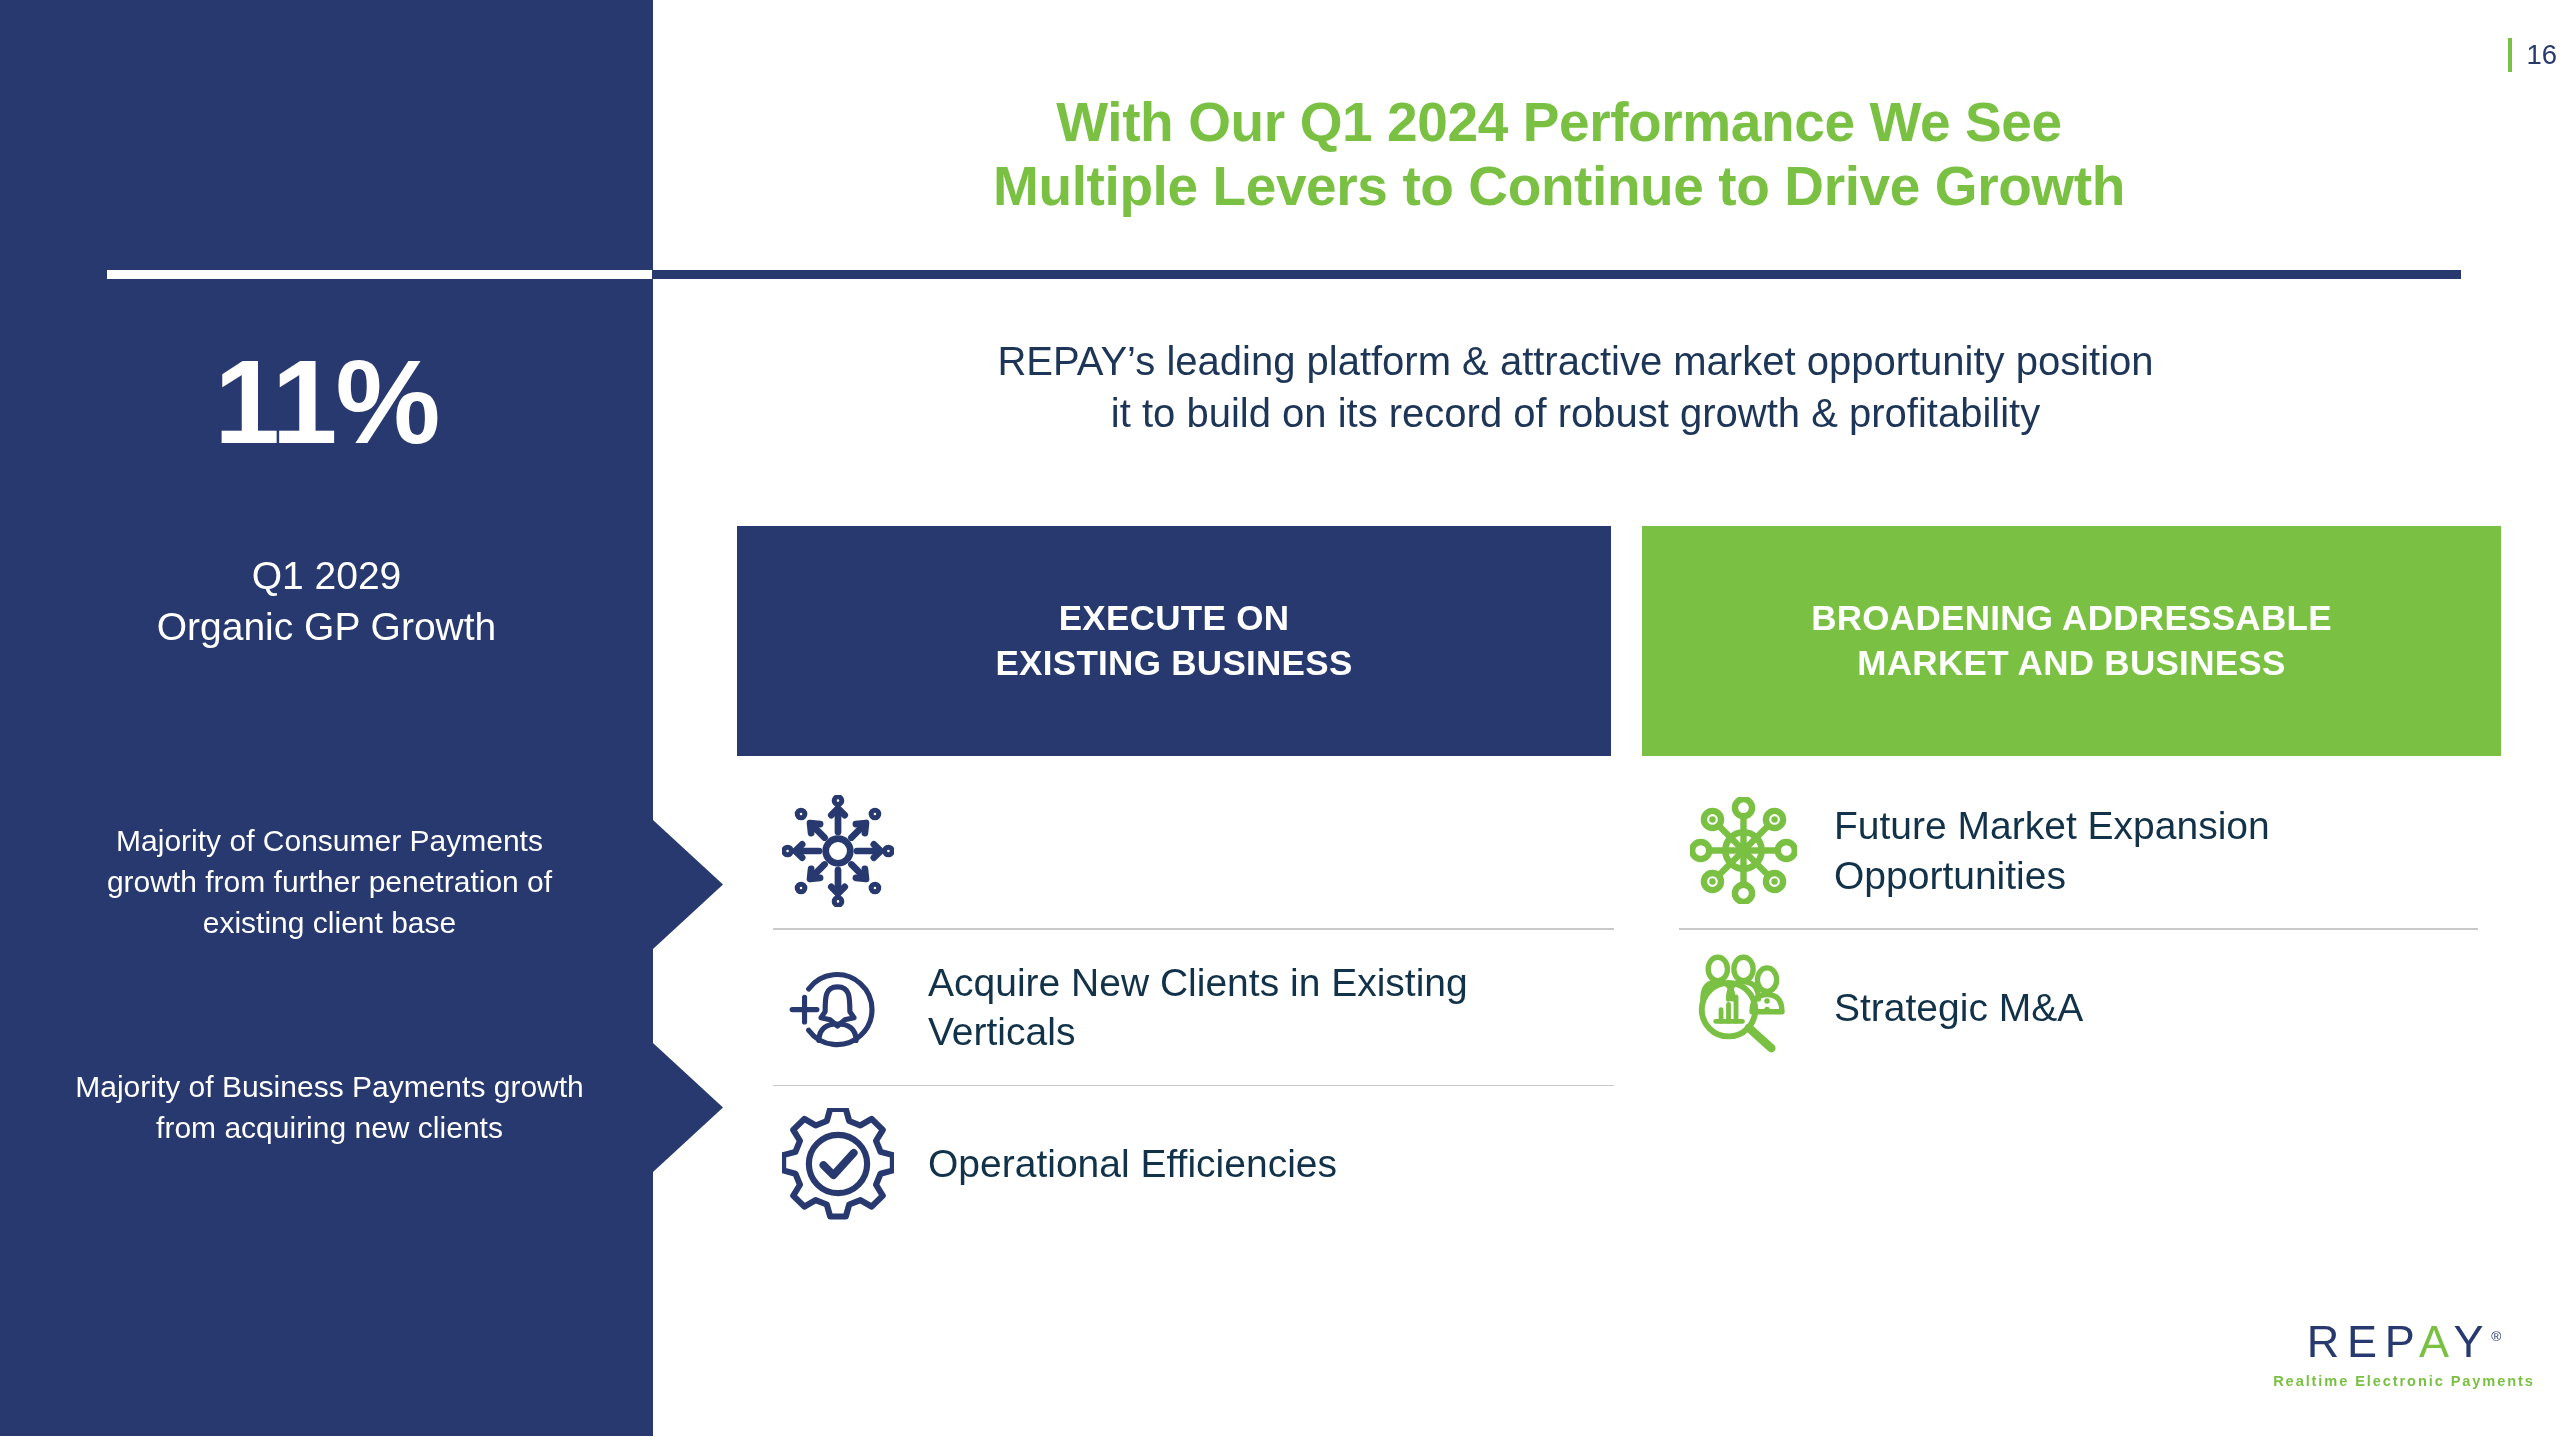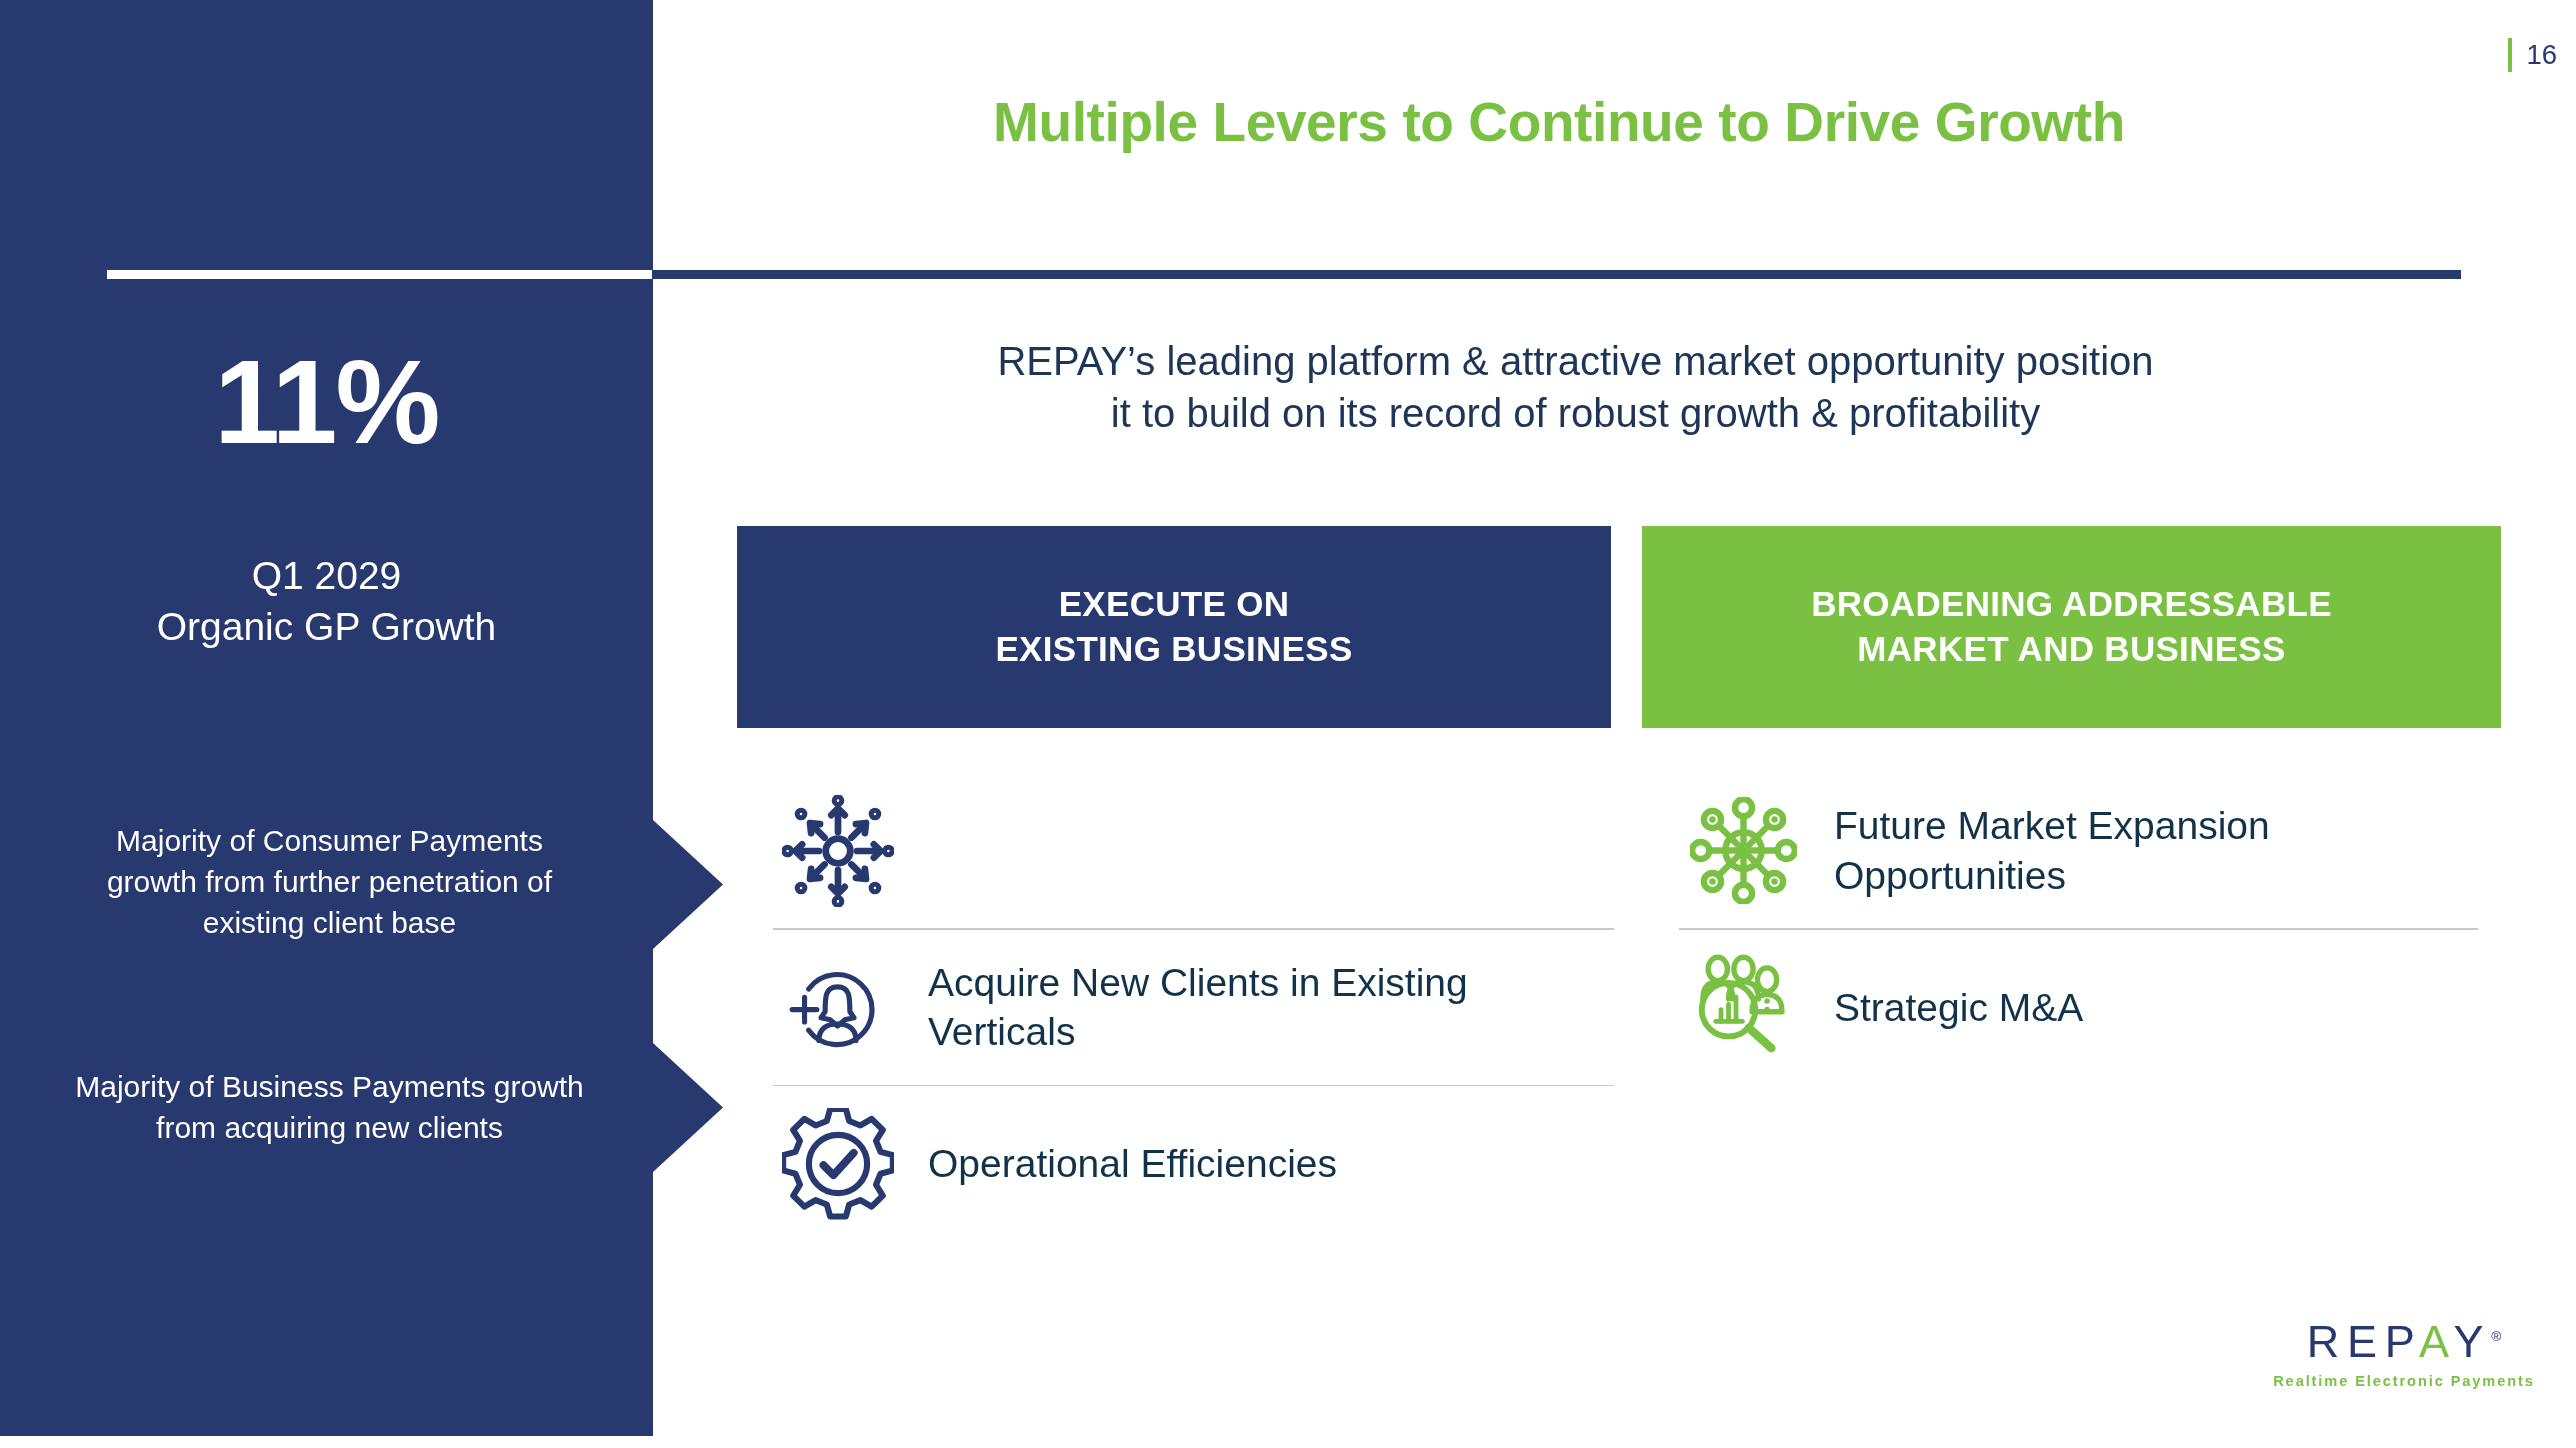--- a/index.html
+++ b/index.html
@@ -134,21 +134,21 @@
     color: #1d3557;
     font-size: 40px;
     font-weight: 300;
     line-height: 1.3;
   }
 
   
   .banner {
     position: absolute;
     top: 526px;
-    height: 202px;
+    height: 230px;
     display: flex;
     align-items: center;
     justify-content: center;
     text-align: center;
     color: #ffffff;
     font-size: 35px;
     font-weight: 700;
     line-height: 1.28;
     letter-spacing: 0.3px;
   }
@@ -236,20 +236,21 @@
     <div>Organic GP Growth</div>
   </div>
 
   <div class="sidebar-note n1">Majority of Consumer Payments growth from further penetration of existing client base</div>
   <div class="sidebar-note n2">Majority of Business Payments growth from acquiring new clients</div>
 
   <div class="page-tick"></div>
   <div class="page-number">16</div>
 
   <div class="title">
+    <div>With Our Q1 2024 Performance We See</div>
     <div>Multiple Levers to Continue to Drive Growth</div>
   </div>
 
   <div class="rule-white"></div>
   <div class="rule-navy"></div>
 
   <div class="subtitle">
     <div>REPAY’s leading platform &amp; attractive market opportunity position</div>
     <div>it to build on its record of robust growth &amp; profitability</div>
   </div>

